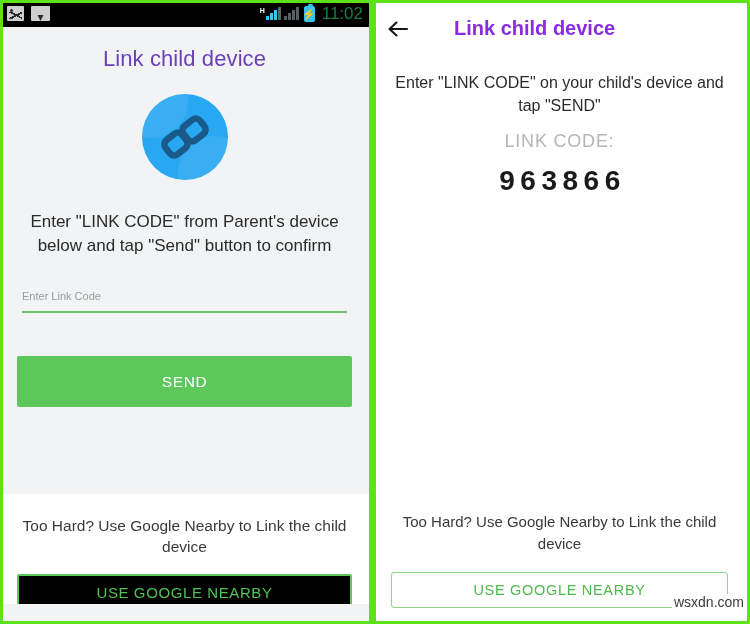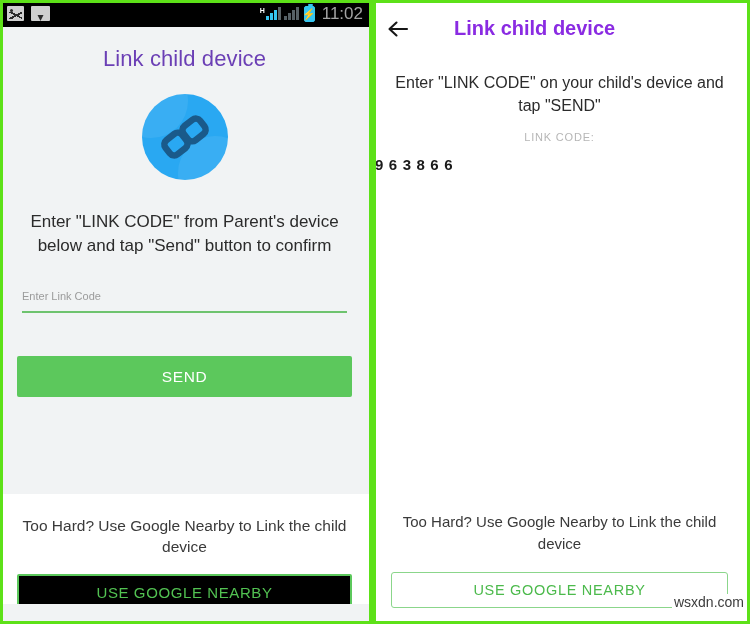--- a/index.html
+++ b/index.html
@@ -65,21 +65,21 @@
     width:11px; height:16px; border:1.5px solid #35c5f0; border-radius:2px;
     position:relative; background:#35c5f0; margin-left:2px;
   }
   .sb-batt::before{
     content:""; position:absolute; left:3px; top:-3px; width:5px; height:2px; background:#35c5f0; border-radius:1px;
   }
   .sb-batt span{
     position:absolute; left:50%; top:50%; transform:translate(-50%,-50%);
     color:#0a1a1f; font-size:11px; line-height:1;
   }
-  .sb-time{ font-size:17px; color:#a3a3a3; letter-spacing:0px; margin-left:4px; font-family:"Liberation Sans", sans-serif;text-align:center;}
+  .sb-time{ font-size:17px; color:#15803d; letter-spacing:0px; margin-left:4px; font-family:"Liberation Sans", sans-serif;text-align:center;}
 
   
   .left-body { position:relative; height: 597px; background:#f1f3f4; }
   .left-title {
     text-align:center; color:#6b3fb5; font-size:22px; padding-top:19px; letter-spacing:0.1px;
   }
   .link-circle-wrap{ display:flex; justify-content:center; margin-top:22px; }
   .link-circle{
     width:86px; height:86px; border-radius:50%;
     background:#29a8f2;
@@ -104,21 +104,21 @@
     margin: 28px 22px 0 22px;
     border-bottom: 2.5px solid #6ec36e;
     padding-bottom:7px;
   }
   .left-field input{
     width:100%; border:none; outline:none; background:transparent;
     font-size:11px; color:#3c3c3c; font-family:"Liberation Sans", sans-serif;
   }
   .left-field input::placeholder{ color:#9b9b9b; }
   .send-btn{
-    display:block; width:335px; margin: 43px auto 0 auto; height:41px;
+    display:block; width:335px; margin: 43px auto 0 auto; height:51px;
     background:#5cc85c; border:none; border-radius:2px;
     color:#ffffff; font-size:15.5px; letter-spacing:0.6px;
     font-family:"Liberation Sans", sans-serif; cursor:pointer;
   }
   .left-lower{
     position:absolute; left:0; right:0; top:467px; height:110px;
     background:#ffffff; padding: 0 14px;
   }
   .lower-text{
     text-align:center; font-size:15.5px; color:#3a3a3a; line-height:1.38;
@@ -143,24 +143,24 @@
     cursor:pointer; flex:0 0 auto;
   }
   .right-title{
     color:#8a2be2; font-size:20px; font-weight:bold; margin-left:43px;
   }
   .right-instr{
     text-align:center; font-size:16px; color:#2b2b2b; line-height:1.45;
     margin: 14px 24px 0 24px;
   }
   .link-code-label{
-    text-align:center; color:#b6b6b6; font-size:11px; letter-spacing:0.8px; margin-top:14px;
+    text-align:center; color:#b6b6b6; font-size:18px; letter-spacing:0.8px; margin-top:14px;
   }
   .link-code-value{
-    text-align:left; color:#1a1a1a; font-size:15px; font-weight:bold;
+    text-align:center; color:#1a1a1a; font-size:28px; font-weight:bold;
     letter-spacing:5.5px; margin-top:13px; margin-left:6px;
   }
   .right-lower{
     position:absolute; left:0; right:0; bottom:0; padding:0 22px 16px 22px;
   }
   .right-lower-text{
     text-align:center; font-size:15px; color:#3a3a3a; line-height:1.42;
   }
   .nearby-btn-light{
     display:block; width:100%; margin-top:18px; height:36px;

